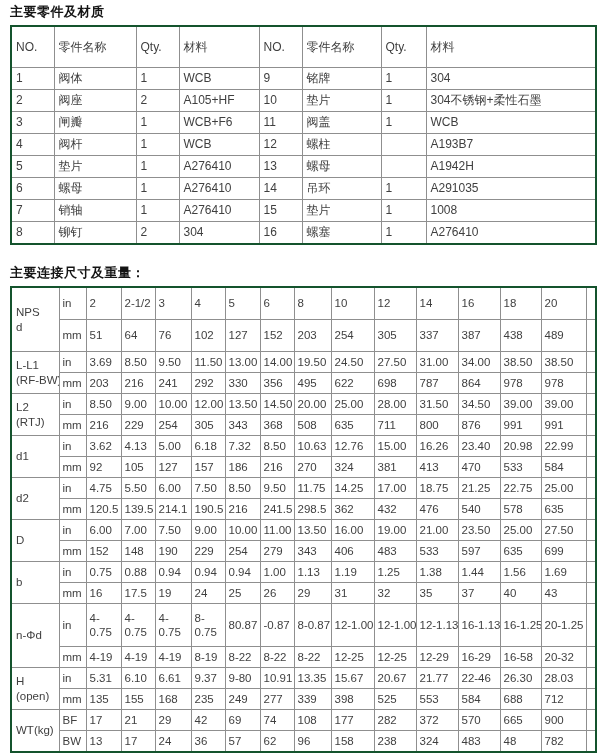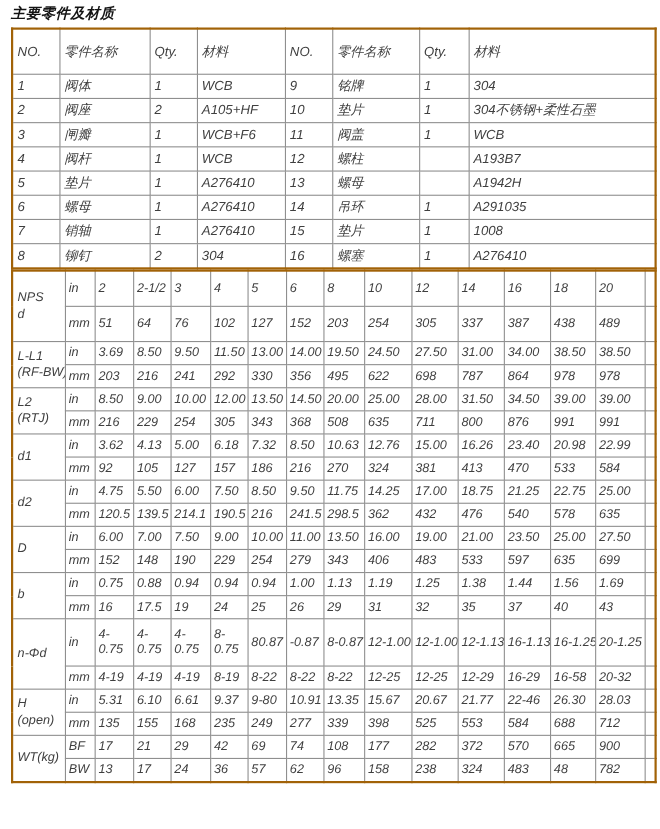--- a/index.html
+++ b/index.html
@@ -8,37 +8,36 @@
     background: #ffffff;
   }
   .page {
     width: 600px;
     height: 754px;
     box-sizing: border-box;
     padding: 3px 5px 2px 10px;
     font-family: "Liberation Sans", "DejaVu Sans", sans-serif;
     color: #3f3f3f;
     overflow: hidden;
-    font-style: italic;
   }
   .section-title {
     font-size: 13px;
     font-weight: bold;
     color: #141414;
     margin: 0 0 4px 0;
     letter-spacing: 0.5px;
   }
   .dims-title {
     margin-top: 19px;
   }
   table {
     border-collapse: collapse;
     table-layout: fixed;
     width: 585px;
-    border: 2px solid #a16207;
+    border: 2px solid #14532d;
   }
   td, th {
     border: 1px solid #8f8f8f;
     font-size: 12px;
     font-weight: normal;
     text-align: left;
     vertical-align: middle;
     padding: 2px 1px 2px 4px;
     white-space: pre;
     overflow: hidden;
@@ -166,20 +165,21 @@
           <td>2</td>
           <td>304</td>
           <td>16</td>
           <td>螺塞</td>
           <td>1</td>
           <td>A276410</td>
         </tr>
       </tbody>
   </table>
 
+  <div class="section-title dims-title">主要连接尺寸及重量：</div>
 
   <table class="dims-table">
     <colgroup>
       <col style="width:48px">
         <col style="width:27px">
       <col style="width:35px">
         <col style="width:34px">
         <col style="width:36px">
         <col style="width:34px">
       <col style="width:35px">

